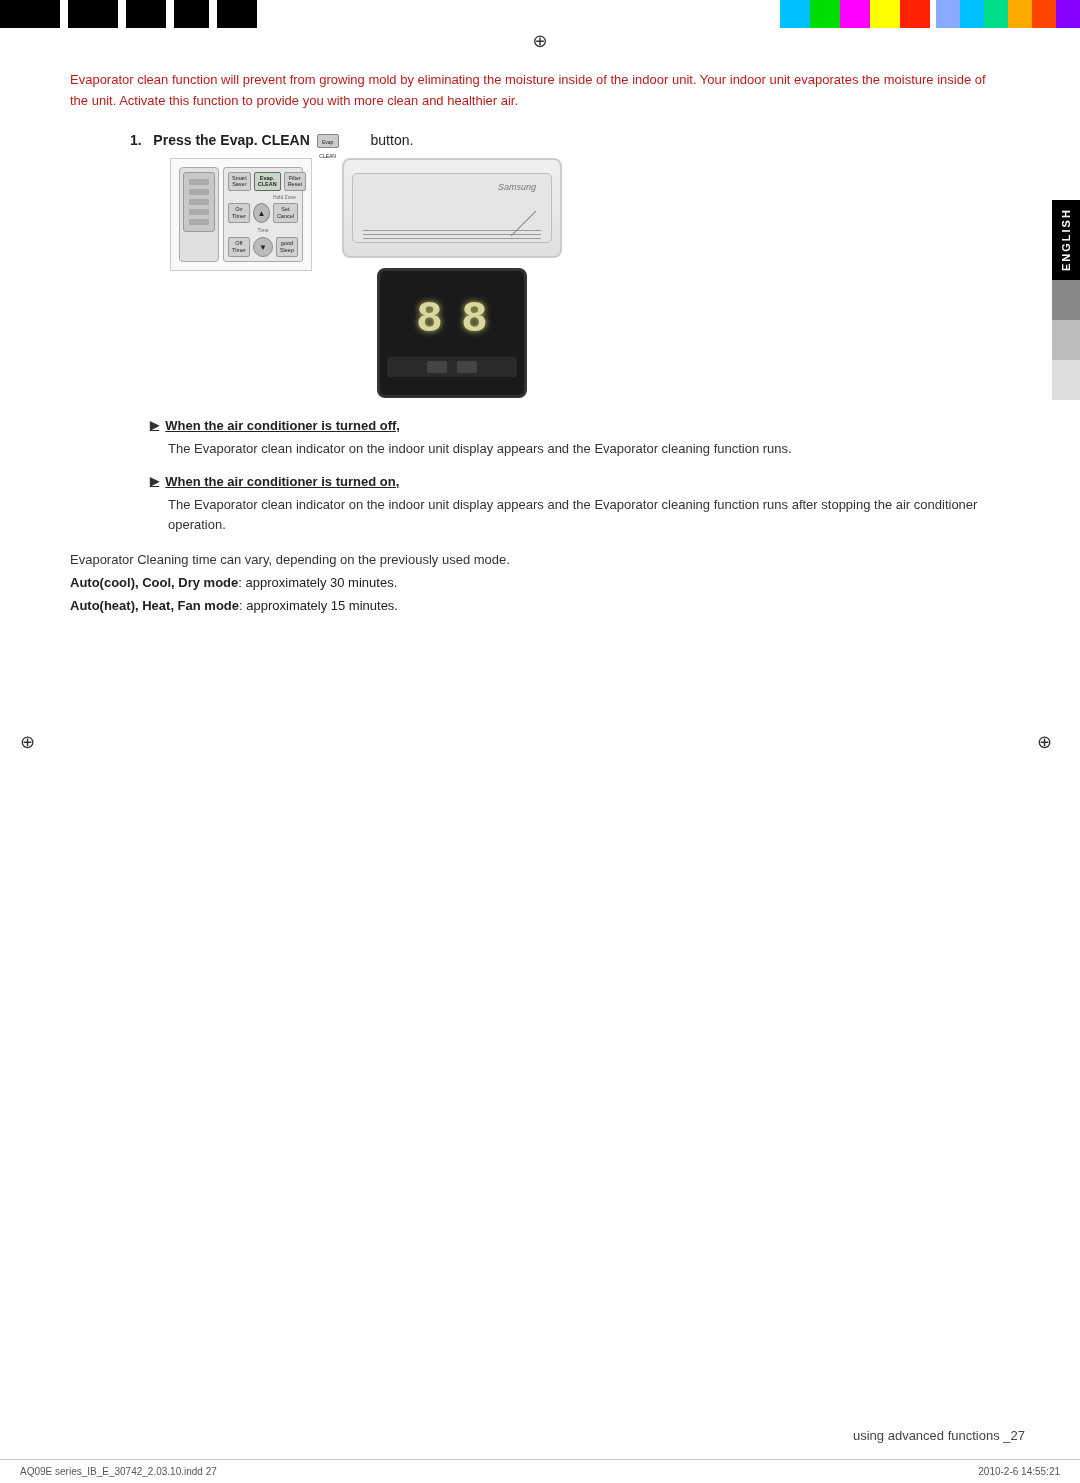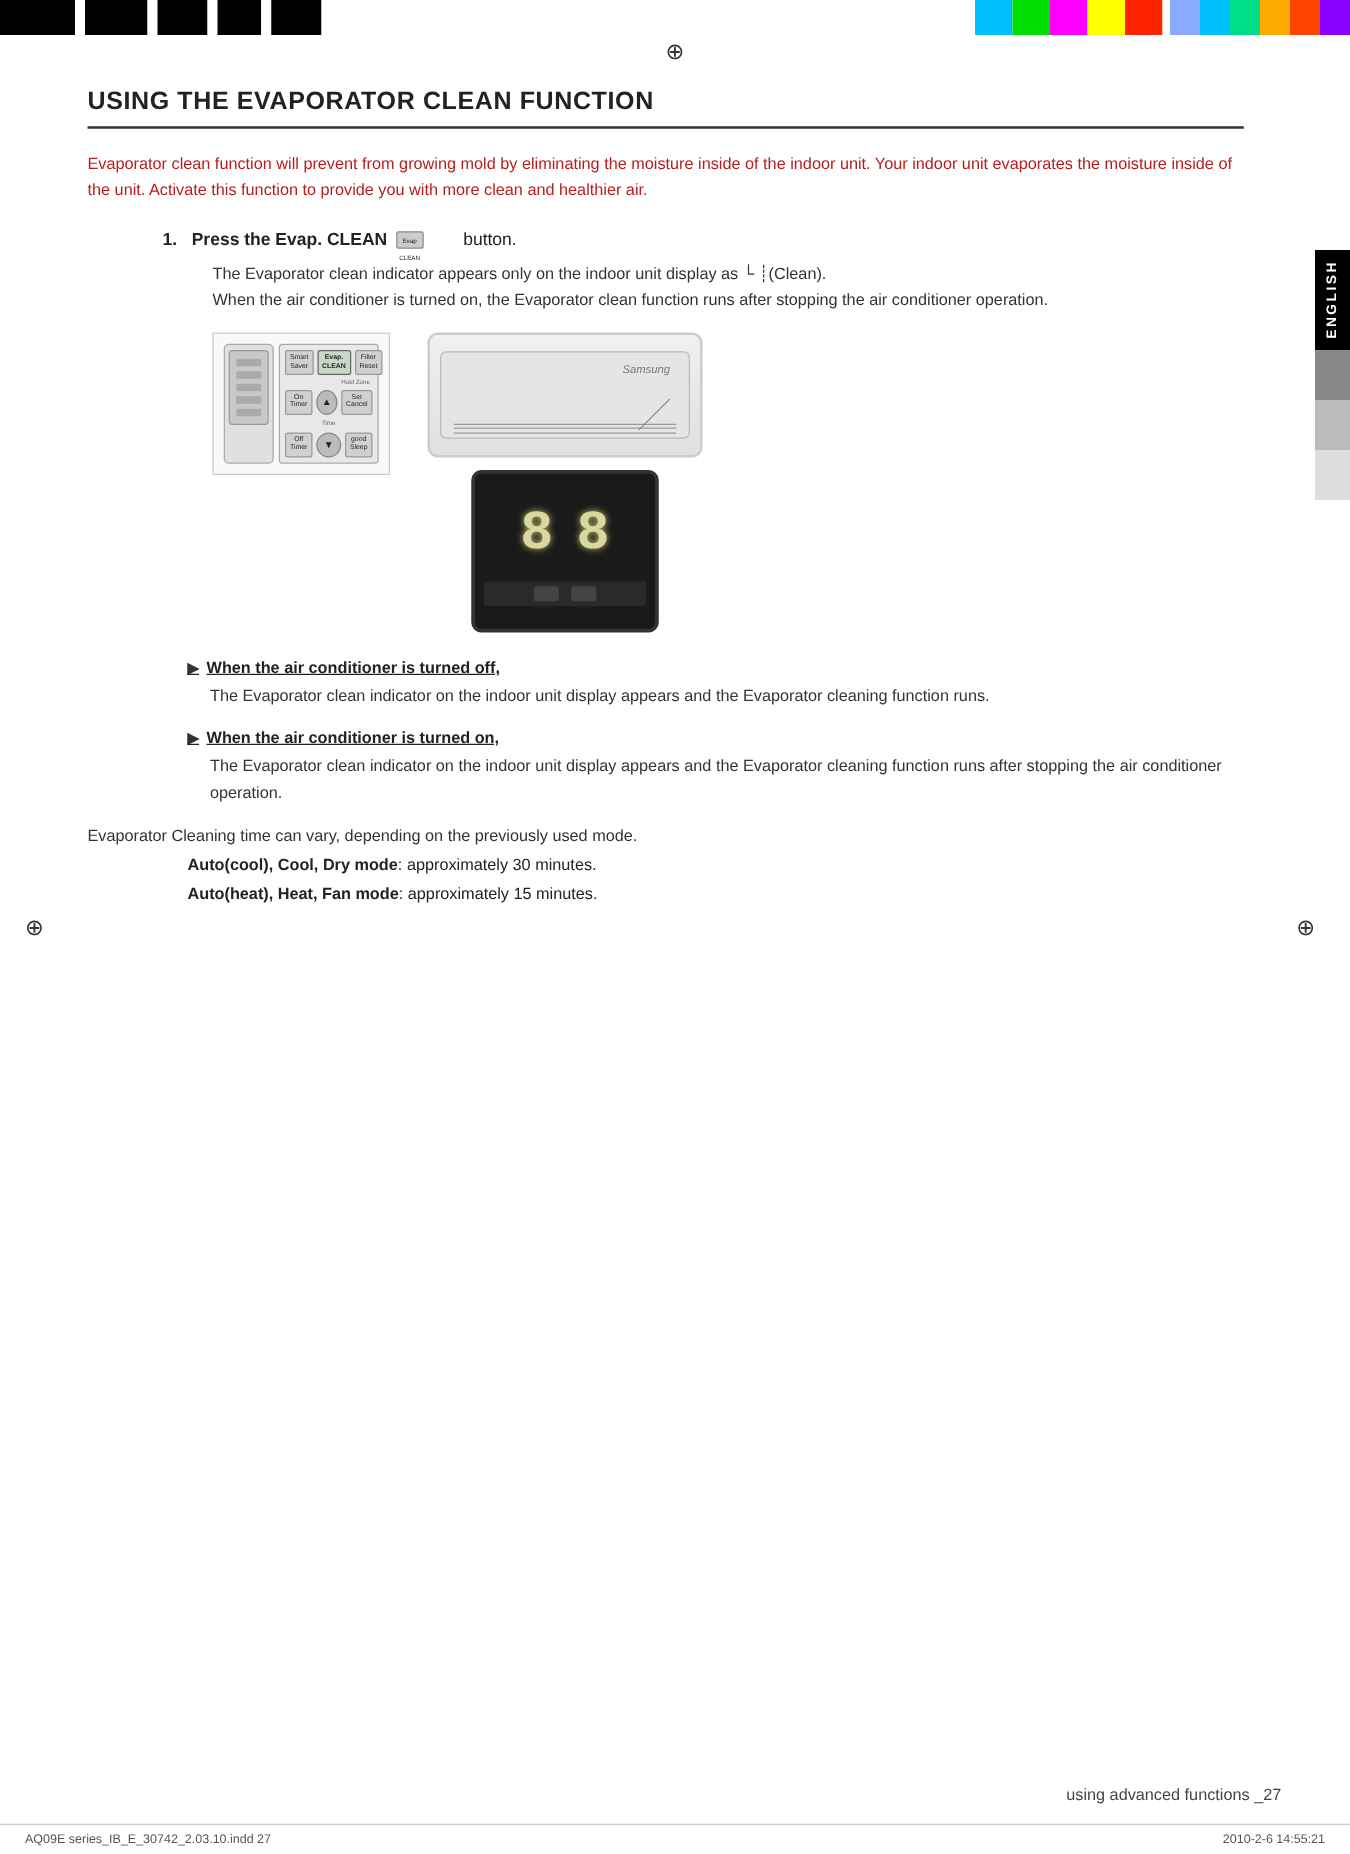--- a/index.html
+++ b/index.html
@@ -344,21 +344,20 @@
     .footer-note {
       font-size: 13px;
       line-height: 1.6;
       color: #333;
       margin-top: 10px;
     }
 
     .mode-line {
       font-size: 13px;
       line-height: 1.8;
-      margin-left: 80px;
     }
 
     
     .page-footer {
       position: absolute;
       bottom: 40px;
       right: 55px;
       font-size: 13px;
       color: #444;
       text-align: right;
@@ -440,36 +439,31 @@
 
 <div class="side-tab">
   <div class="side-tab-english">ENGLISH</div>
   <div class="side-tab-gray1"></div>
   <div class="side-tab-gray2"></div>
   <div class="side-tab-gray3"></div>
 </div>
 
 <div class="page-content">
 
-  <div class="page-title">USING THE EVAPORATOR CLEAN FUNCTION</div>
 
   <div class="intro-text">Evaporator clean function will prevent from growing mold by eliminating the moisture inside of the indoor unit. Your indoor unit evaporates the moisture inside of the unit. Activate this function to provide you with more clean and healthier air.</div>
 
   <div class="step-number">
     <span>1.</span>&nbsp;&nbsp;
     <span>Press the </span><strong>Evap. CLEAN</strong>
     
     <span style="display:inline-block; width:22px; height:14px; background:#ccc; border:1px solid #888; border-radius:2px; font-size:5px; text-align:center; line-height:14px; vertical-align:middle; margin:0 3px; font-weight:normal;">Evap CLEAN</span>
     <span style="font-weight:normal;padding-left:25px;"> button.</span>
   </div>
 
-  <div class="step-detail">
-    The Evaporator clean indicator appears only on the indoor unit display as └&nbsp;┊(Clean).<br>
-    When the air conditioner is turned on, the Evaporator clean function runs after stopping the air conditioner operation.
-  </div>
 
   <div class="images-row">
 
     <div class="remote-container">
 
       <div class="remote-left">
         <div style="width:32px; height:60px; background:#c8c8c8; border:1px solid #999; border-radius:3px; display:flex; flex-direction:column; align-items:center; justify-content:space-around; padding:4px 2px;">
           <div style="width:20px; height:6px; background:#aaa; border-radius:1px;"></div>
           <div style="width:20px; height:6px; background:#aaa; border-radius:1px;"></div>
           <div style="width:20px; height:6px; background:#aaa; border-radius:1px;"></div>

